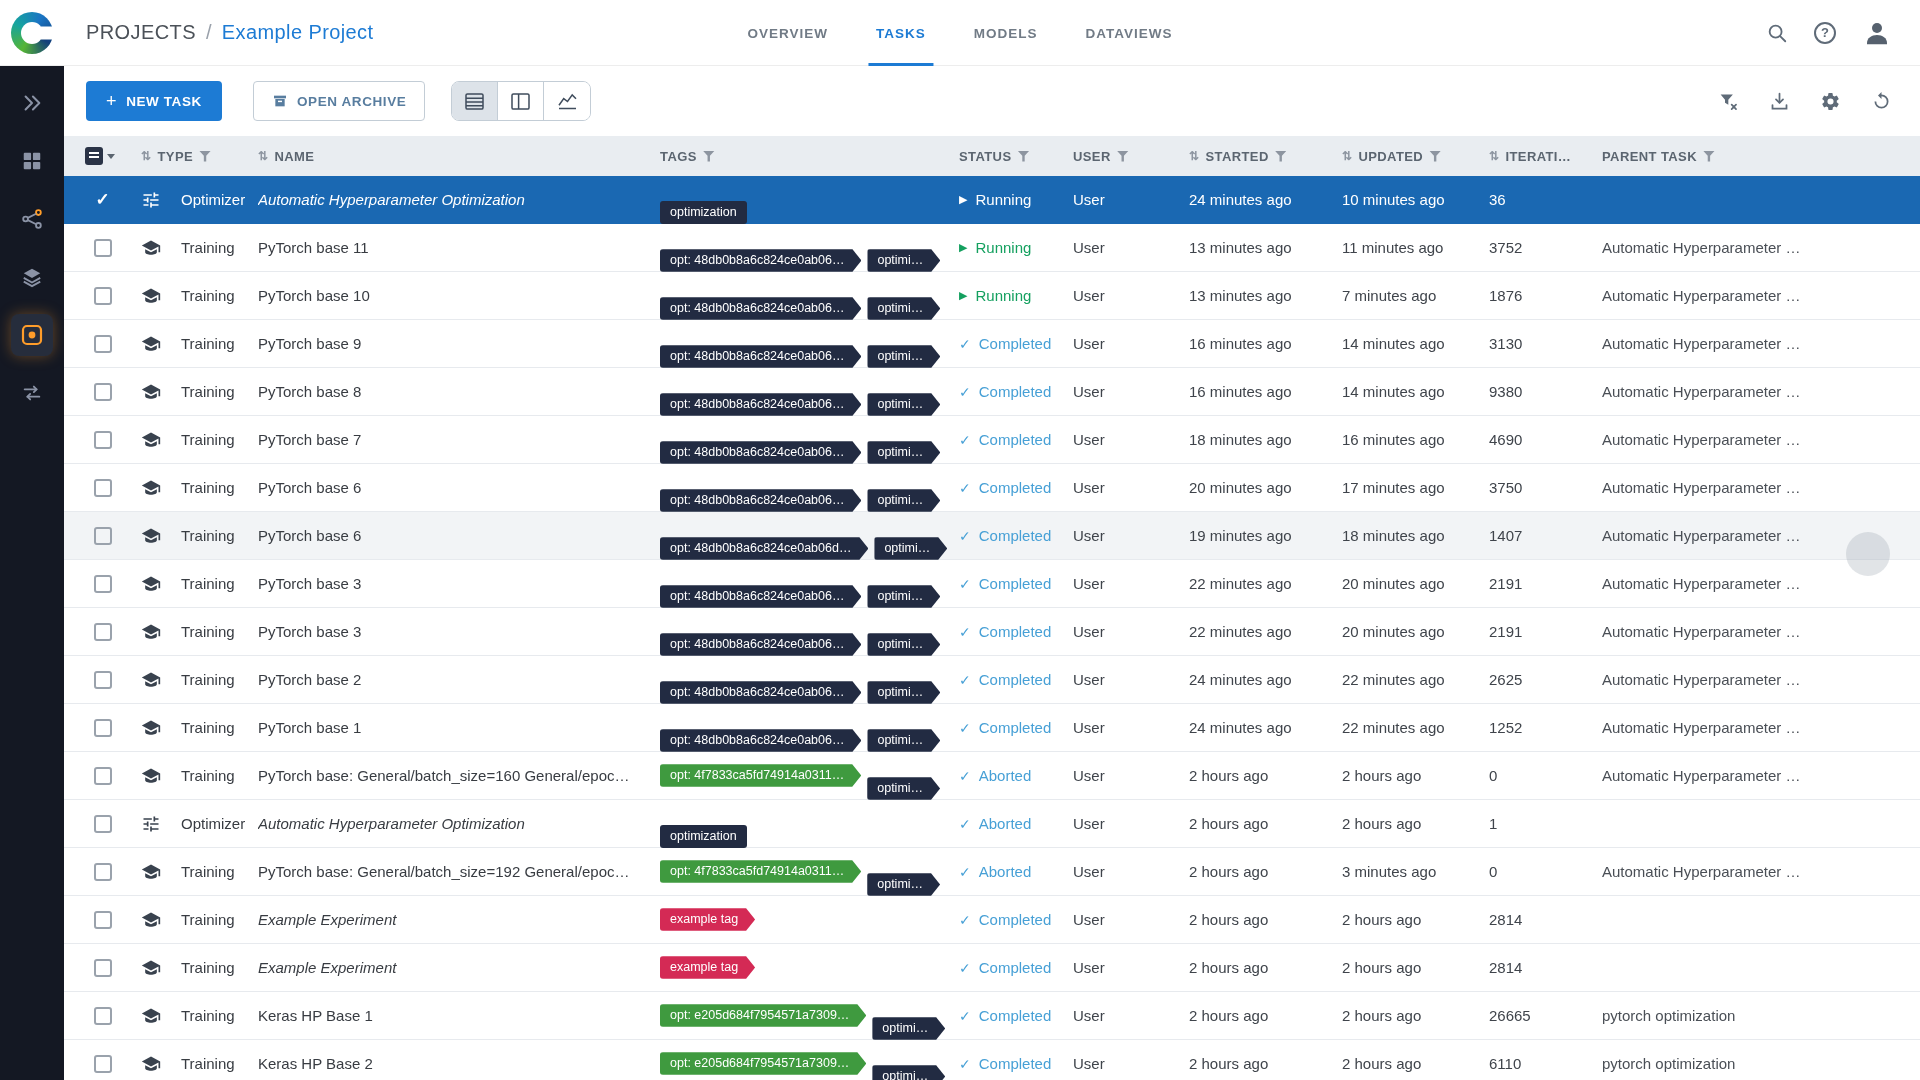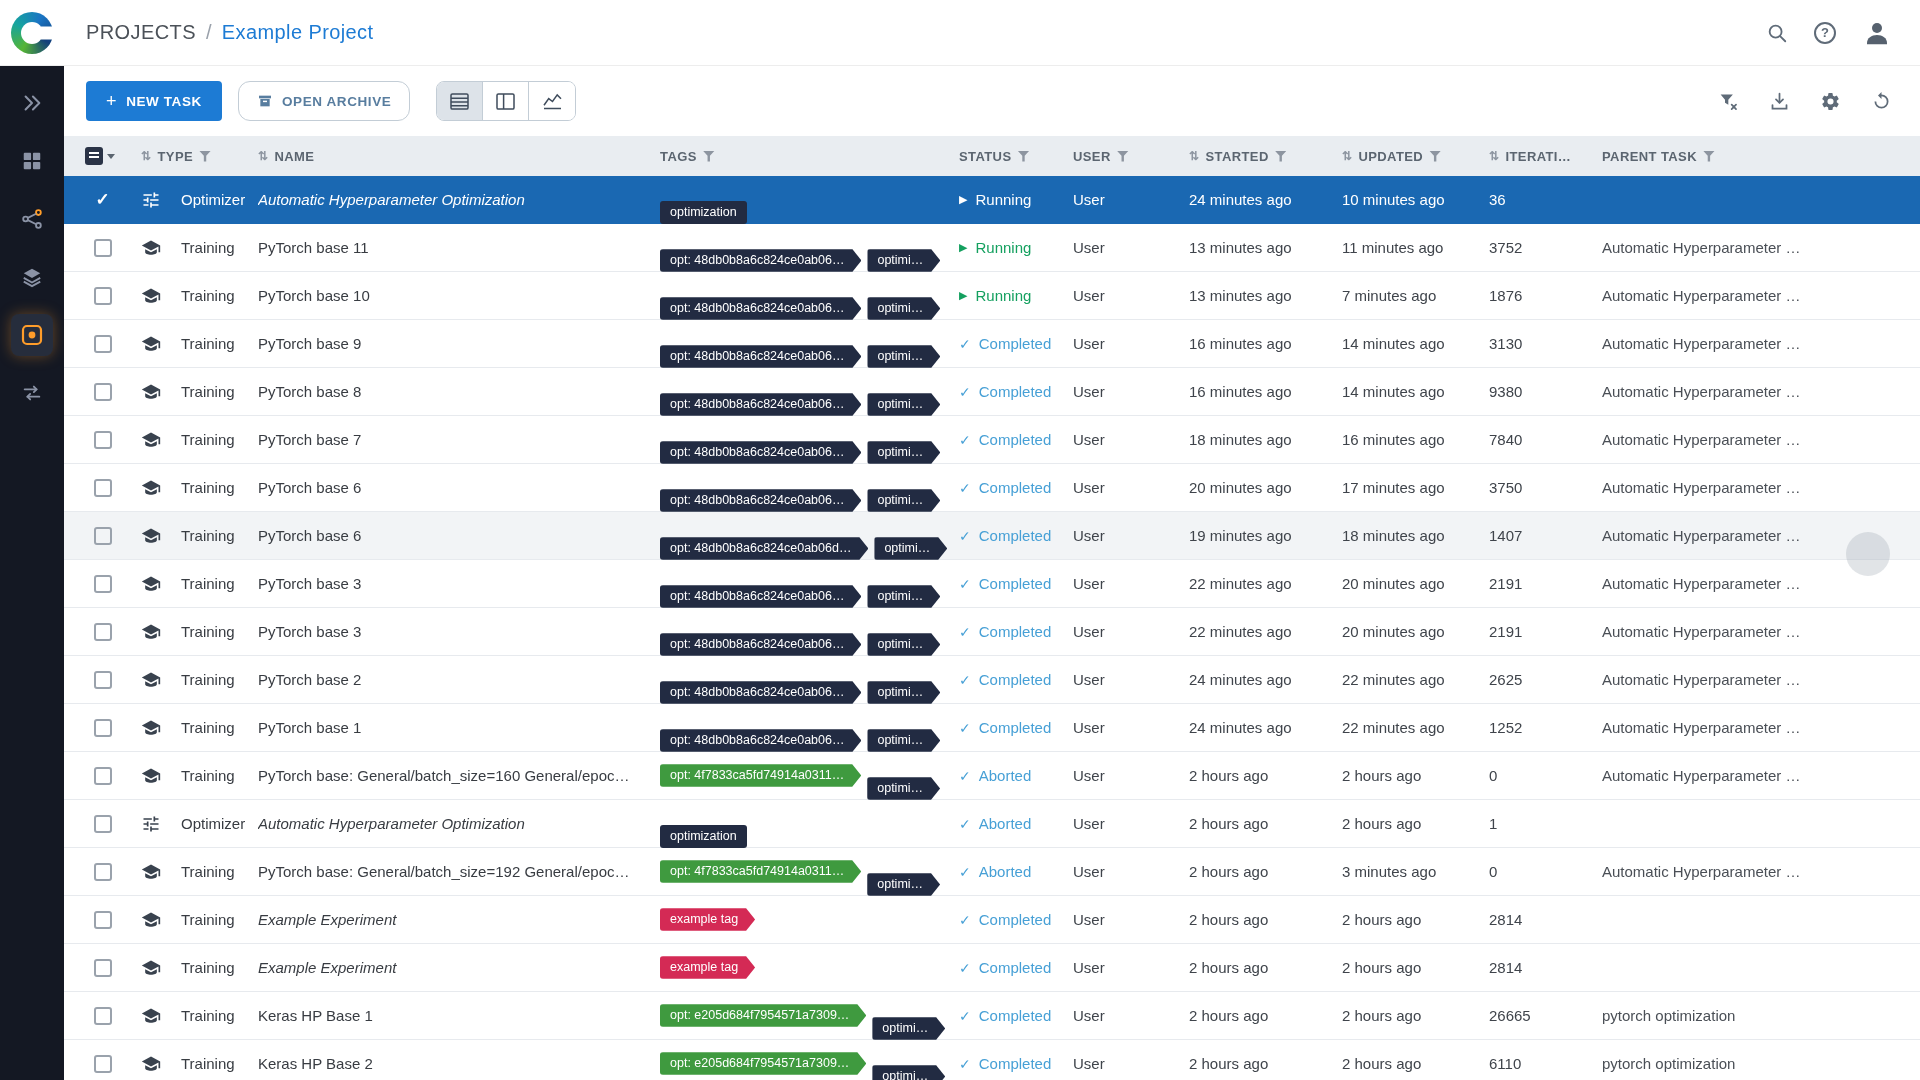--- a/index.html
+++ b/index.html
@@ -53,21 +53,21 @@
   .main { position:absolute; top:66px; left:64px; right:0; bottom:0; display:flex;
     flex-direction:column; background:#fff; }
 
   .toolbar { height:70px; display:flex; align-items:center; padding:0 28px 0 22px; flex:none; }
   .btn-new { display:flex; align-items:center; gap:9px; background:var(--accent-blue); color:#fff;
     font-size:13.5px; font-weight:700; letter-spacing:.6px; padding:0 20px; height:40px;
     border-radius:4px; border:none; cursor:pointer; font-family:inherit; }
   .plus-glyph { font-size:18px; font-weight:400; line-height:1; }
   .btn-archive { display:flex; align-items:center; gap:9px; background:#fff; color:#587d9f;
     font-size:13.5px; font-weight:700; letter-spacing:.6px; padding:0 18px; height:40px;
-    border-radius:12px; border:1px solid #c3cdd6; margin-left:16px; cursor:pointer; font-family:inherit; }
+    border-radius:4px; border:1px solid #c3cdd6; margin-left:31px; cursor:pointer; font-family:inherit; }
   .toggle-group { margin-left:26px; display:flex; border:1px solid #c3cdd6; border-radius:8px;
     overflow:hidden; height:40px; background:#fff; }
   .toggle { width:46px; display:flex; align-items:center; justify-content:center; color:#3f4c5c;
     background:#fff; border:none; border-right:1px solid #c3cdd6; cursor:pointer; }
   .toggle:last-child { border-right:none; }
   .toggle.active { background:#dde3e9; }
   .toolbar-right { margin-left:auto; display:flex; align-items:center; gap:30px; color:#66788a; }
 
   
   .table { flex:1; display:flex; flex-direction:column; overflow:hidden; }
@@ -135,20 +135,26 @@
 
 <header class="topbar">
   <div class="logo-wrap">
     <div class="logo"></div>
   </div>
   <nav class="breadcrumb">
     <span>PROJECTS</span>
     <span class="crumb-sep">/</span>
     <span class="crumb-current">Example Project</span>
   </nav>
+  <div class="tabs">
+      <div class="tab">OVERVIEW</div>
+      <div class="tab active">TASKS</div>
+      <div class="tab">MODELS</div>
+      <div class="tab">DATAVIEWS</div>
+    </div>
   <div class="topbar-right">
     <button class="icon-btn">
       <svg width="22" height="22" viewBox="0 0 24 24" fill="none" stroke="currentColor" stroke-width="2" stroke-linecap="round">
           <circle cx="10.5" cy="10.5" r="6.5"></circle>
           <line x1="15.6" y1="15.6" x2="21" y2="21"></line>
         </svg>
     </button>
     <button class="icon-btn">
       <span class="help-circle">?</span>
     </button>
@@ -473,21 +479,21 @@
             <span class="tag dark arrow">opt: 48db0b8a6c824ce0ab06…</span>
             <span class="tag dark arrow">optimi…</span>
           </div>
     <div class="cell status st-completed">
       <span class="status-icon">✓</span>
       <span class="status-label">Completed</span>
     </div>
     <div class="cell user">User</div>
     <div class="cell started">18 minutes ago</div>
     <div class="cell updated">16 minutes ago</div>
-    <div class="cell iter">7840</div>
+    <div class="cell iter">4690</div>
     <div class="cell parent">Automatic Hyperparameter …</div>
   </div>
         <div class="trow">
     <div class="cell cb">
             <span class="checkbox"></span>
           </div>
     <div class="cell type">
       <span class="type-icon">
               <svg width="20" height="20" viewBox="0 0 24 24" fill="currentColor">
                 <path d="M12 3 1 9l11 6 9-4.9V17h2V9L12 3z"></path>

